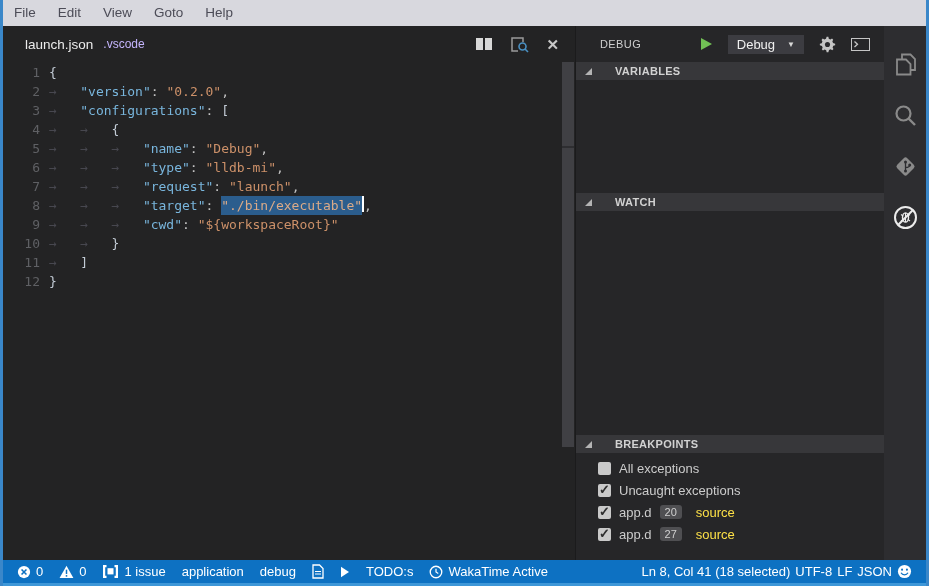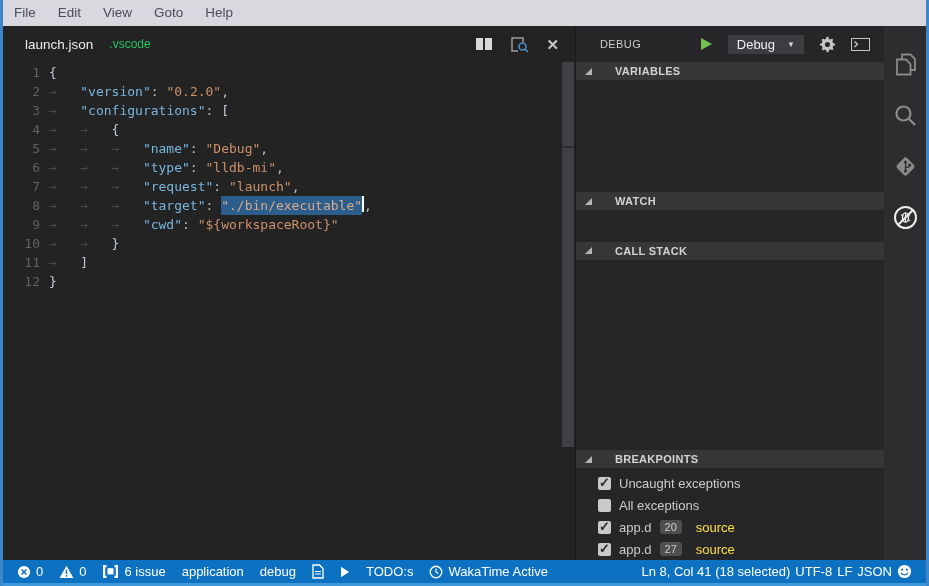--- a/index.html
+++ b/index.html
@@ -18,21 +18,21 @@
   .main { flex:1; display:flex; min-height:0; }
 
   
   .editor-pane { flex:1; display:flex; flex-direction:column; background:#232324;
     position:relative; min-width:0; }
   .tabbar { height:36px; display:flex; align-items:center; flex-shrink:0;
     background:#232324; }
   .tab { display:flex; align-items:baseline; padding:0 12px 0 22px; height:100%;
     align-items:center; }
   .tab .fname { color:#ececec; font-size:13.5px; }
-  .tab .fdesc { color:#22c55e; font-size:12px; margin-left:16px; }
+  .tab .fdesc { color:#c4b5fd; font-size:12px; margin-left:10px; }
   .tab-actions { margin-left:auto; display:flex; align-items:center; gap:17px;
     padding-right:16px; }
   .tab-action { display:flex; align-items:center; cursor:pointer; }
   .close-x { color:#c8c8c8; font-size:15px; font-weight:bold; line-height:1; }
 
   .code-area { flex:1; position:relative; font-family:"DejaVu Sans Mono", monospace;
     font-size:13px; overflow:hidden; padding-top:1px; }
   .code-line { height:19px; line-height:19px; white-space:pre; display:flex; }
   .gutter { width:46px; text-align:right; color:#5f6064; flex-shrink:0;
     padding-right:9px; }
@@ -203,38 +203,34 @@
         <span class="sh-label">VARIABLES</span>
       </div>
       <div class="section-body body-variables"></div>
 
       <div class="section-header">
         <span class="tri"></span>
         <span class="sh-label">WATCH</span>
       </div>
       <div class="section-body body-watch"></div>
 
-      <div class="section-header">
-        <span class="tri"></span>
-        <span class="sh-label">CALL STACK</span>
-      </div>
       <div class="section-body body-callstack"></div>
 
       <div class="section-header">
         <span class="tri"></span>
         <span class="sh-label">BREAKPOINTS</span>
       </div>
       <div class="section-body body-breakpoints">
           <div class="bp-row">
+            <span class="bp-check"></span>
+            <span class="bp-label">All exceptions</span>
+          </div>
+          <div class="bp-row">
             <span class="bp-check checked"></span>
             <span class="bp-label">Uncaught exceptions</span>
-          </div>
-          <div class="bp-row">
-            <span class="bp-check"></span>
-            <span class="bp-label">All exceptions</span>
           </div>
           <div class="bp-row">
             <span class="bp-check checked"></span>
             <span class="bp-label">app.d</span>
             <span class="bp-badge">20</span>
             <span class="bp-detail">source</span>
           </div>
           <div class="bp-row">
             <span class="bp-check checked"></span>
             <span class="bp-label">app.d</span>
@@ -308,21 +304,21 @@
           </span>
           <span>0</span>
         </span>
         <span class="sb-item">
           <span style="display: flex; align-items: center;">
             <svg width="17" height="15" viewBox="0 0 17 15">
               <path d="M1 1h3.5v2.2H3.2v8.6h1.3V14H1zM16 1h-3.5v2.2h1.3v8.6h-1.3V14H16z" fill="#ffffff"></path>
               <rect x="5.5" y="4.2" width="6" height="6.2" fill="#ffffff"></rect>
             </svg>
           </span>
-          <span>6 issue</span>
+          <span>1 issue</span>
         </span>
         <span class="sb-item">
           <span>application</span>
         </span>
         <span class="sb-item">
           <span>debug</span>
         </span>
         <span class="sb-item">
           <span style="display: flex; align-items: center;">
             <svg width="12" height="15" viewBox="0 0 12 15">

